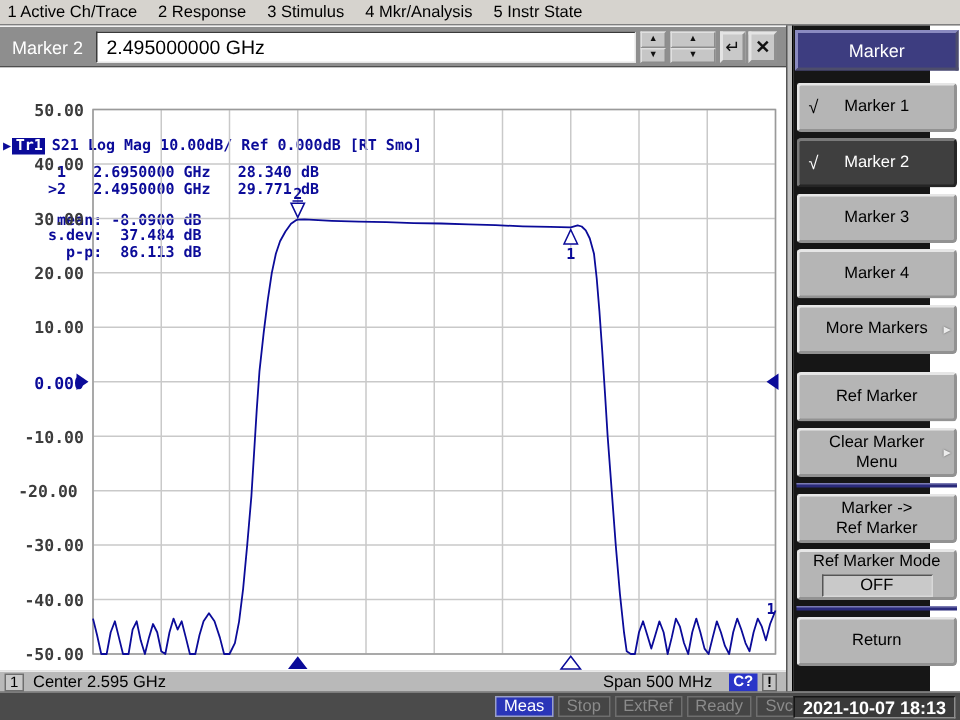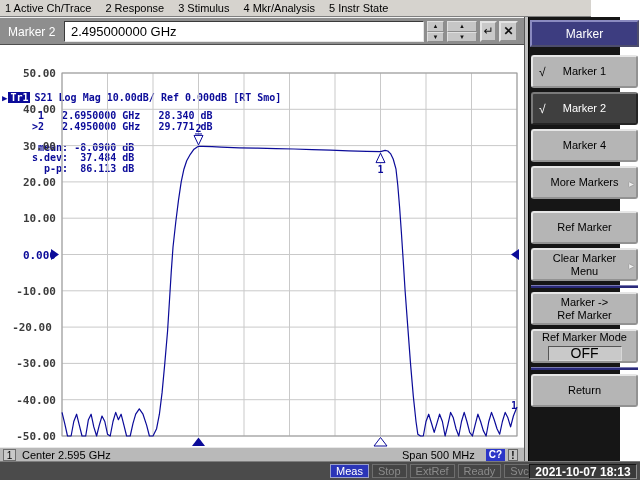--- a/index.html
+++ b/index.html
@@ -1,21 +1,21 @@
 <!DOCTYPE html>
 <html><head>
 <meta charset="utf-8">
 <style>
 *{margin:0;padding:0;box-sizing:border-box}
 html,body{width:640px;height:480px}
 body{font-family:"Liberation Sans",sans-serif;background:#000}
 #screen{position:relative;width:640px;height:480px;background:#fff;overflow:hidden}
 
 
-#menu-bar{position:absolute;left:0;top:0;width:591px;height:17px;background:#d6d3ce;border-bottom:1px solid #7f7f7f;display:flex;align-items:center;gap:14px;padding-left:5px;font-size:11px;color:#000}
+#menu-bar{position:absolute;left:0;top:0;width:640px;height:17px;background:#d6d3ce;border-bottom:1px solid #7f7f7f;display:flex;align-items:center;gap:14px;padding-left:5px;font-size:11px;color:#000}
 .menu-item{white-space:nowrap;cursor:default}
 
 
 #entry-bar{position:absolute;left:0;top:17px;width:524px;height:28px;background:#8e8e8e;border-top:1px solid #f2f2f2;border-bottom:1px solid #4e4e4e}
 #entry-label{position:absolute;left:8px;top:7px;color:#fff;font-size:12px;white-space:nowrap}
 #entry-field{position:absolute;left:64px;top:3px;width:360px;height:21px;background:#fff;border:1px solid;border-color:#3a3a3a #e6e6e6 #e6e6e6 #3a3a3a;font-size:13px;color:#000;padding:2px 6px;white-space:nowrap;overflow:hidden}
 .spin{position:absolute;top:3px;height:21px;width:17px;display:flex;flex-direction:column}
 .spin .half{flex:1;background:#c6c6c6;border:1px outset #e0e0e0;font-size:6px;line-height:8px;text-align:center;color:#111;cursor:default}
 #spin1{left:427px}
 #spin2{left:447px;width:30px}
@@ -46,21 +46,21 @@
 
 #softkey-panel{position:absolute;left:524px;top:17px;width:96px;height:444px;background:#161616}
 #softkey-strip{position:absolute;left:0;top:0;width:5px;height:100%;background:#c0c0c0;border-right:1px solid #000;border-left:1px solid #555}
 #softkey-title{position:absolute;left:6px;top:3px;width:109px;height:27px;background:#3d3d80;border:2px outset #8a8ac0;color:#fff;font-size:12px;display:flex;align-items:center;justify-content:center}
 #softkey-list{position:absolute;left:7px;top:34px;width:107px}
 .softkey{position:relative;margin-top:4px;min-height:33px;background:#b5b5b5;border:2px outset #e6e6e6;border-radius:3px;display:flex;flex-direction:column;align-items:center;justify-content:center;font-size:11px;line-height:13px;color:#000;text-align:center;cursor:default}
 .softkey.active{background:#3f3f3f;color:#fff;border:2px outset #7a7a7a}
 .check{position:absolute;left:6px;top:50%;transform:translateY(-50%);font-size:12px}
 .sk-arrow{position:absolute;right:2px;top:50%;transform:translateY(-50%);font-size:10px;color:#ececec;text-shadow:0 0 1px #333}
 .sk-sep{height:3px;background:#2a2a7a;border-top:1px solid #7a7ab2;margin-top:4px}
-.sk-toggle{display:block;width:74px;background:#c9c9c9;border:1px solid;border-color:#555 #d8d8d8 #d8d8d8 #555;margin-top:2px;font-size:14px;line-height:13px;color:#000}
+.sk-toggle{display:block;width:74px;background:#c9c9c9;border:1px solid;border-color:#555 #d8d8d8 #d8d8d8 #555;margin-top:2px;font-size:11px;line-height:13px;color:#000}
 
 
 #bottom-bar{position:absolute;left:0;top:461px;width:640px;height:19px;background:#4b4b4b;border-top:1px solid #7d7d7d}
 #status-items{position:absolute;left:330px;top:2px;display:flex;gap:3px;height:14px}
 .status-btn{border:1px solid #6e6e6e;color:#8b8b8b;font-size:11px;padding:0 5px;display:flex;align-items:center;background:#454545;white-space:nowrap}
 .status-btn.on{background:#2a35b8;color:#fff;border-color:#9aa0c8}
 #clock{position:absolute;right:3px;top:2px;width:108px;height:15px;background:#3a3a3a;border:1px solid;border-color:#161616 #8d8d8d #8d8d8d #161616;color:#fff;font-size:12px;font-weight:bold;display:flex;align-items:center;justify-content:center;white-space:nowrap}
 </style>
 </head>
 <body>
@@ -165,20 +165,23 @@
     <div id="softkey-list">
         <div class="softkey">
           <span class="check">√</span>
           <span>Marker 1</span>
         </div>
         <div class="softkey active">
           <span class="check">√</span>
           <span>Marker 2</span>
         </div>
         <div class="softkey">
+          <span>Marker 3</span>
+        </div>
+        <div class="softkey">
           <span>Marker 4</span>
         </div>
         <div class="softkey">
           <span>More Markers</span>
           <span class="sk-arrow">▸</span>
         </div>
         <div class="softkey" style="margin-top: 12px;">
           <span>Ref Marker</span>
         </div>
         <div class="softkey">

